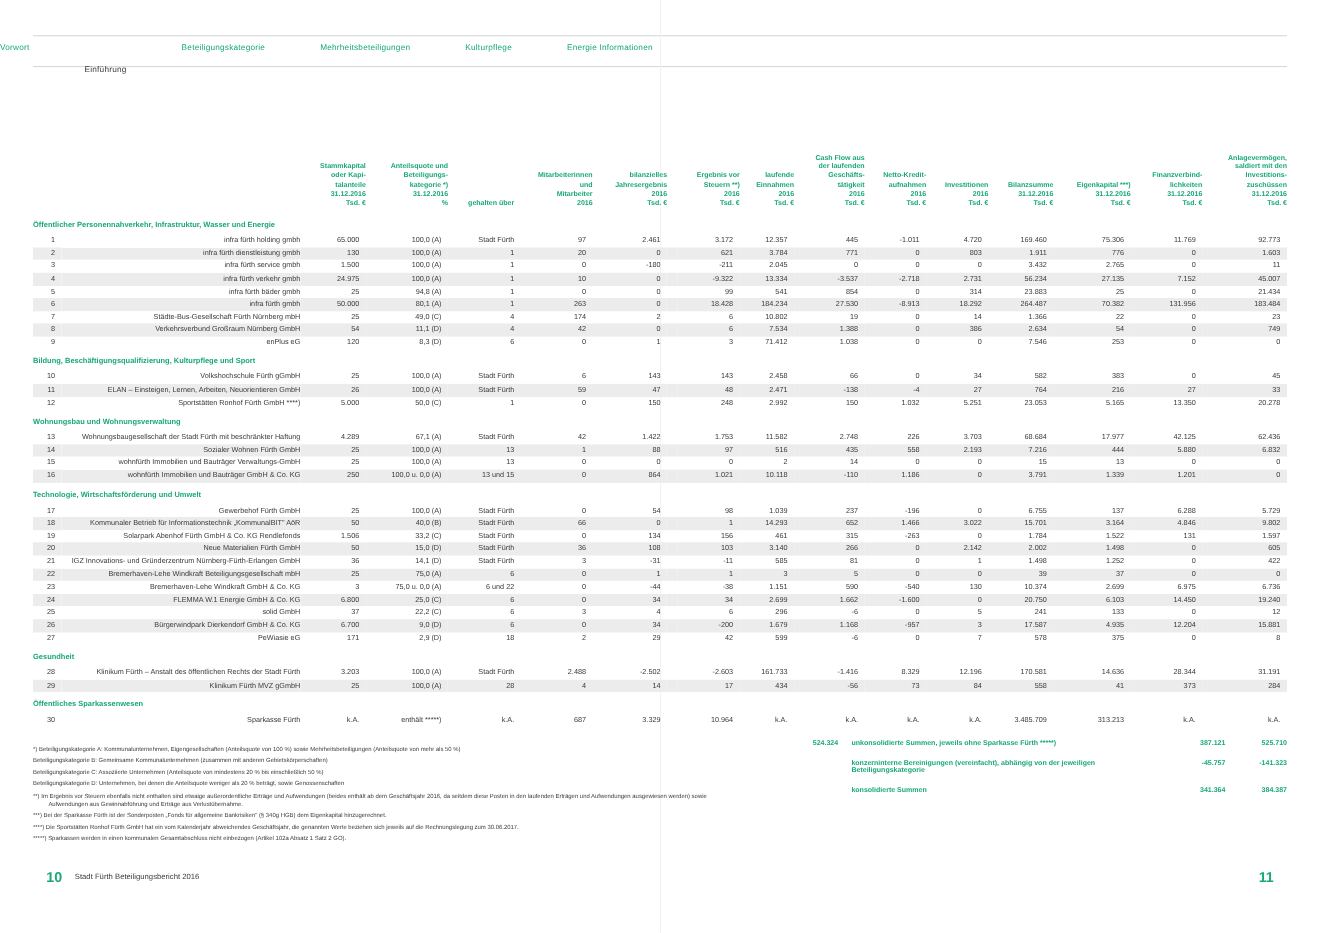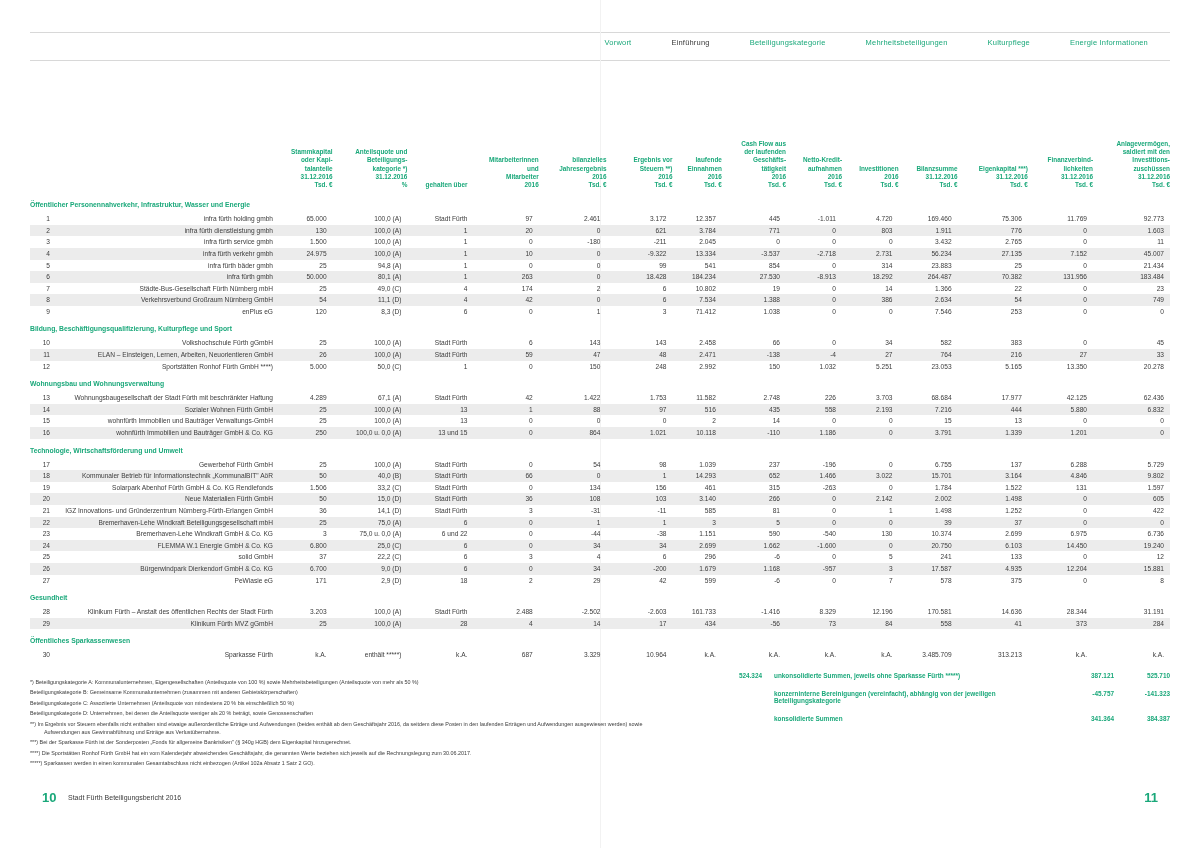--- a/index.html
+++ b/index.html
@@ -6,23 +6,23 @@
   body{
     width:1200px;height:848px;background:#ffffff;
     font-family:"Liberation Sans", sans-serif;
     color:#3b3b3b;
     -webkit-font-smoothing:antialiased;
   }
   .page{position:relative;width:1200px;height:848px;overflow:hidden;}
 
   
   .topnav{position:absolute;top:38px;left:0;width:1200px;height:18px;}
-  .topnav .navinner{display:flex;justify-content:flex-end;gap:40px;padding-right:52px;font-size:7.5px;}
+  .topnav .navinner{display:flex;gap:50px;padding-right:52px;font-size:7.5px;}
   .topnav a{color:#1aa87a;text-decoration:none;letter-spacing:.2px;}
-  .topnav a.active{color:#3b3b3b;}
+  .topnav a.active{color:#3b3b3b;margin-top:20px;}
   .rule{position:absolute;left:30px;right:30px;height:1px;background:#d8d8d8;}
   .rule.top{top:32px;}
   .rule.bottom{top:60px;}
 
   
   .sheet{position:absolute;top:140px;left:30px;width:1140px;}
   table{border-collapse:collapse;width:1140px;font-size:6.6px;}
   th,td{padding:0;}
   .hdr th{
     vertical-align:bottom;color:#1aa87a;font-weight:bold;line-height:1.28;

